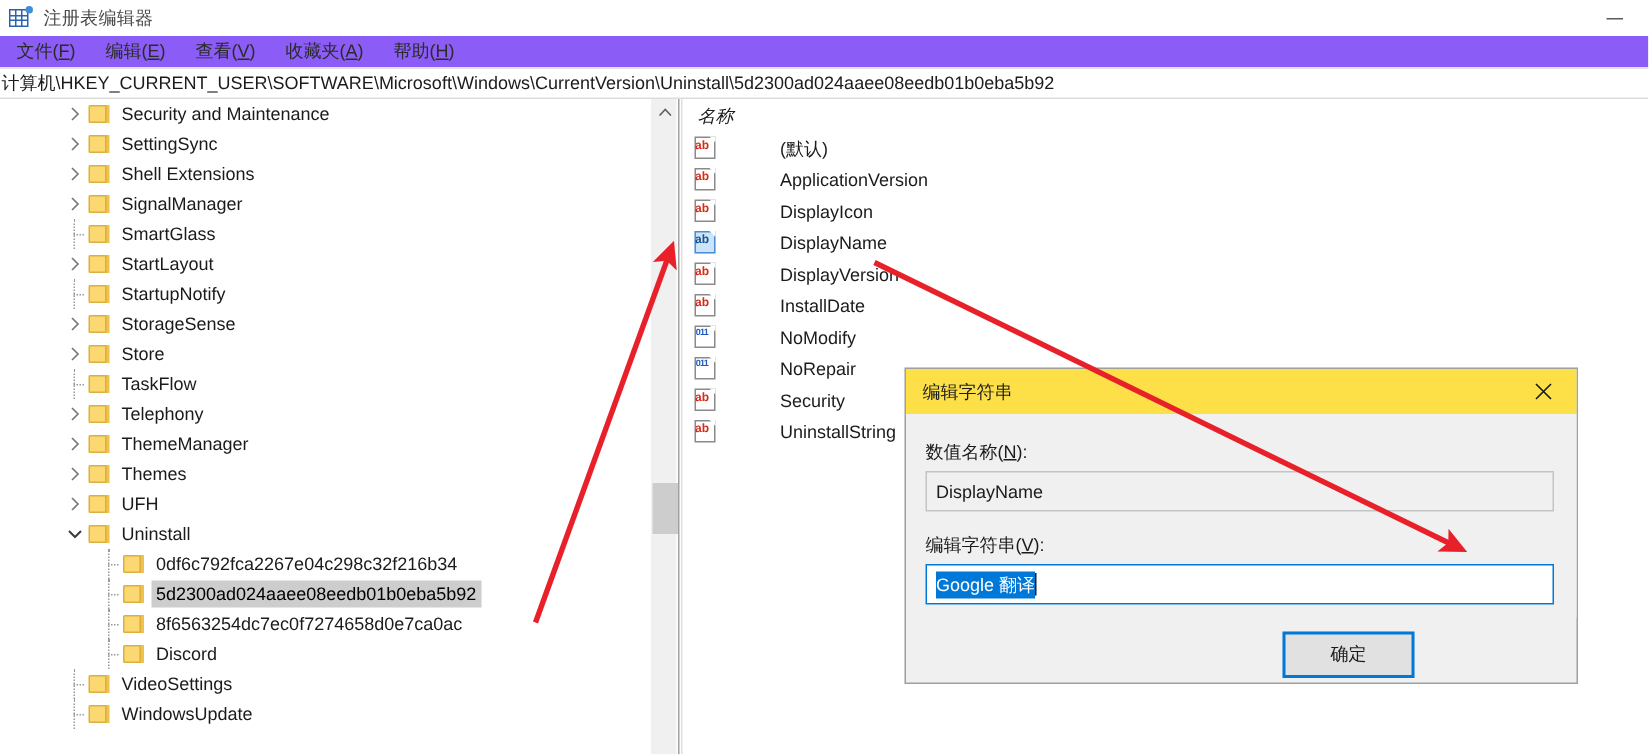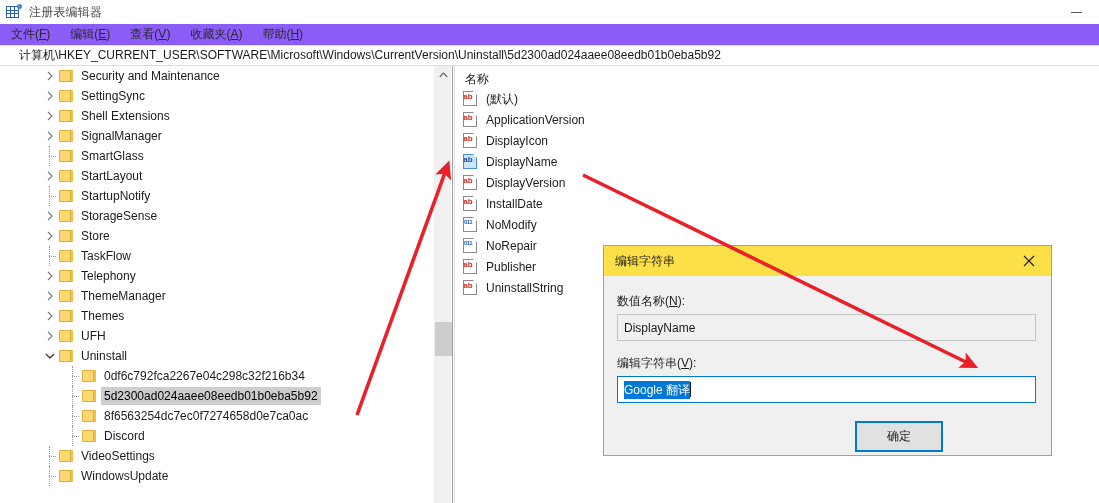--- a/index.html
+++ b/index.html
@@ -61,21 +61,21 @@
   }
   .menu-item u { text-decoration: underline; }
 
   
   #addressbar {
     position: absolute; left: 0; top: 45px; width: 1099px; height: 21px;
     background: #ffffff; border-top: 1px solid #e3e3e3; border-bottom: 1px solid #dcdcdc;
     display: flex; align-items: center;
   }
   #address-text {
-    font-size: 12px; color: #1b1b1b; padding-left: 19px; white-space: nowrap;
+    font-size: 12px; color: #1b1b1b; padding-left: 1px; white-space: nowrap;
     overflow: hidden;
   }
 
   
   #main {
     position: absolute; left: 0; top: 66px; width: 1099px; height: 437px;
     background: #ffffff;
   }
 
   
@@ -138,29 +138,30 @@
     background: #ffffff; border-left: 1px solid #a0a0a0; border-right: 1px solid #dfdfdf;
   }
 
   
   #values-pane {
     position: absolute; left: 456px; top: 0; width: 643px; height: 437px;
     background: #ffffff;
   }
   #values-header {
     position: absolute; left: 0; top: 0; width: 614px; height: 22px;
-    display: flex; align-items: flex-end;
+    display: flex; align-items: center; font-style: italic;
   }
   #values-header .col {
     font-size: 12px; color: #1b1b1b; padding-left: 9px;
   }
   #values-list { position: absolute; left: 0; top: 22px; width: 643px; }
   .value-row {
     height: 21px; display: flex; align-items: center; padding-left: 6px;
     white-space: nowrap;
+    gap: 34px;
   }
   .vicon {
     width: 17px; height: 16px; flex: 0 0 17px; margin-right: 5px;
     position: relative;
   }
   .vicon .page {
     position: absolute; left: 1px; top: 0px; width: 14px; height: 15px;
     background: #ffffff; border: 1px solid #8a8a8a;
   }
   .vicon .page::after {
@@ -619,21 +620,21 @@
               <div class="page"></div>
               <div class="tag">011</div>
             </div>
             <div class="vname">NoRepair</div>
           </div>
           <div class="value-row">
             <div class="vicon">
               <div class="page"></div>
               <div class="tag">ab</div>
             </div>
-            <div class="vname">Publisher</div>
+            <div class="vname">Security</div>
           </div>
           <div class="value-row">
             <div class="vicon">
               <div class="page"></div>
               <div class="tag">ab</div>
             </div>
             <div class="vname">UninstallString</div>
           </div>
         </div>
     </div>

